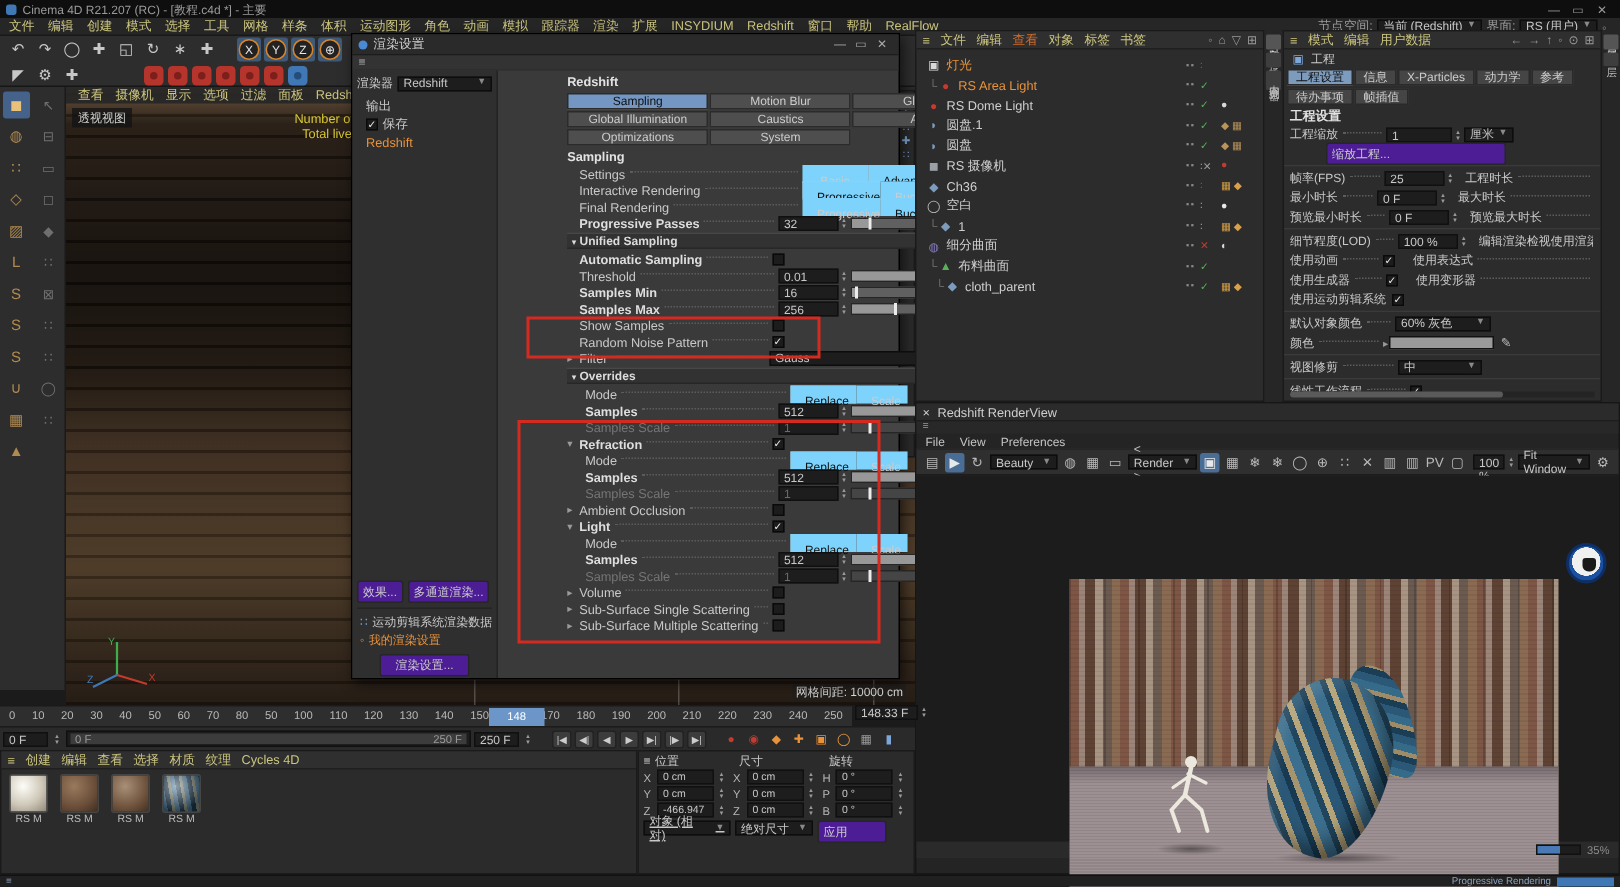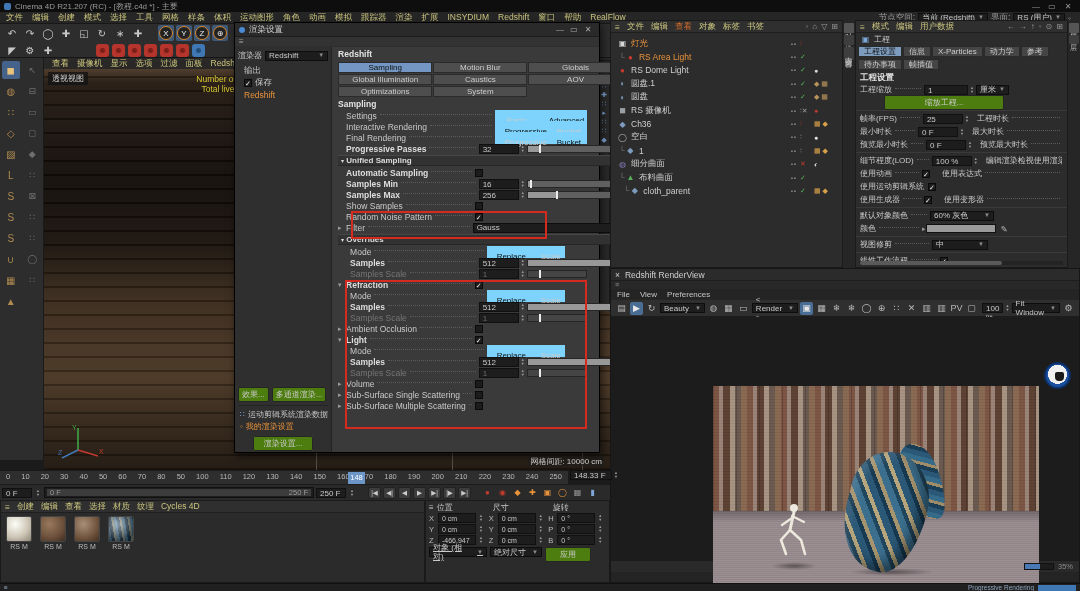--- a/index.html
+++ b/index.html
@@ -53,29 +53,29 @@
   #snapstrip { left:598px; top:60px; width:12px; height:245px; background:#2a2a2a; border:1px solid #1a1a1a; display:flex; flex-direction:column; align-items:center; padding-top:2px; }
   #snapstrip span { font-size:7px; color:#7da7d9; line-height:9px; }
 
   
   #dialog { left:234px; top:22px; width:366px; height:431px; background:#3a3a3a; border:1px solid #000; box-shadow:2px 3px 8px rgba(0,0,0,.6); }
   #dlg-title { height:14px; background:#2a2a2a; display:flex; align-items:center; padding:0 4px; border-bottom:1px solid #1c1c1c; }
   #dlg-title .appdot { width:6px; height:6px; border-radius:50%; background:#4a8ad4; margin-right:4px; }
   #dlg-title .t { color:#d0d0d0; font-size:8.5px; }
   #dlg-title .wbtn { width:14px; text-align:center; color:#aaa; font-size:8px; }
   #dlg-ham { height:10px; padding:0 4px; color:#aaa; font-size:8px; border-bottom:1px solid #2e2e2e; background:#333; }
-  #dlg-body { display:flex; height:405px; }
+  #dlg-body { display:flex; height:405px;gap:40px; }
   #dlg-left { width:104px; background:#2f2f2f; border-right:1px solid #232323; padding:3px; display:flex; flex-direction:column; }
   #dlg-right { flex:1; padding:2px 4px 0 6px; position:relative; }
   #dlg-scroll { width:6px; background:#2a2a2a; position:relative; }
   #dlg-scroll i { position:absolute; left:1px; right:1px; top:8px; height:150px; background:#565656; border-radius:2px; }
   .treeitem { height:12px; display:flex; align-items:center; color:#c8c8c8; padding-left:6px; }
   .treeitem .cb { margin-right:3px; }
   .orange { color:#e8923a; }
-  .sbtn { background:#4d7c0f; border:1px solid #262626; border-radius:2px; color:#ccc; text-align:center; font-size:8px; padding:1px 3px; white-space:nowrap; }
+  .sbtn { background:#4c1d95; border:1px solid #262626; border-radius:2px; color:#ccc; text-align:left; font-size:8px; padding:1px 3px; white-space:nowrap; }
   .preset { height:12px; display:flex; align-items:center; gap:3px; padding-left:2px; font-size:8px; white-space:nowrap; overflow:hidden; }
 
   .rrow { height:11px; display:flex; align-items:center; }
   .rrow .tw { width:8px; color:#9a9a9a; font-size:7px; }
   .lb { color:#c9c9c9; font-size:8.5px; white-space:nowrap; }
   .lb.b { font-weight:bold; color:#dedede; }
   .lb.dis { color:#757575; }
   .dots { flex:1; border-bottom:1px dotted #5c5c5c; margin:0 3px 2px 3px; min-width:3px; }
   .fld { background:#1d1d1d; border:1px solid #101010; color:#c8c8c8; height:10px; line-height:9px; padding:0 3px; font-size:8px; }
   .fld.dis { color:#6a6a6a; }
@@ -153,21 +153,21 @@
   .gshadow { position:absolute; height:8px; background:radial-gradient(ellipse, rgba(0,0,0,.4), rgba(0,0,0,0) 70%); }
   #rv-status { height:11px; display:flex; align-items:center; justify-content:flex-end; gap:4px; padding:0 6px; background:#2a2a2a; color:#8fa3bd; font-size:7.5px; }
   .pbar { width:30px; height:7px; background:#1d1d1d; border:1px solid #111; position:relative; }
   .pbar i { position:absolute; left:0; top:0; bottom:0; width:55%; background:#4a7ab5; }
   #badge { left:1044px; top:362px; width:27px; height:27px; border-radius:50%; background:radial-gradient(circle at 50% 45%, #f0f0f0 0 55%, #1b4fa0 56%); border:2px solid #0d2f66; }
   #badge i { position:absolute; left:9px; top:8px; width:9px; height:9px; background:#1a1a1a; border-radius:2px 2px 4px 4px; display:block; }
 
   
   #ruler { left:0; top:470px; width:568px; height:14px; background:#2e2e2e; border-top:1px solid #1a1a1a; position:absolute; }
   #ticks { display:flex; justify-content:space-between; padding:1px 6px 0 6px; color:#b8b8b8; font-size:7.5px; }
-  #playhead { position:absolute; left:348px; top:1px; width:17px; height:12px; background:#6d96c8; color:#fff; font-size:7.5px; text-align:center; line-height:12px; }
+  #playhead { position:absolute; left:326px; top:1px; width:37px; height:12px; background:#6d96c8; color:#fff; font-size:7.5px; text-align:center; line-height:12px; }
   #curframe { left:570px; top:470px; position:absolute; display:flex; align-items:center; }
   #transport { left:0; top:484px; width:610px; height:16px; background:#2a2a2a; border-top:1px solid #1b1b1b; display:flex; align-items:center; padding:0 2px; gap:2px; position:absolute; }
   #rangebar { width:270px; height:11px; background:#1d1d1d; border:1px solid #101010; position:relative; color:#9a9a9a; font-size:7.5px; }
   #rangebar .fillr { position:absolute; left:2px; right:2px; top:1px; bottom:1px; background:#3c3c3c; display:flex; align-items:center; justify-content:space-between; padding:0 3px; }
   .tpb { width:13px; height:12px; background:#3c3c3c; border:1px solid #222; color:#ccc; font-size:6.5px; display:inline-flex; align-items:center; justify-content:center; border-radius:2px; }
   .kico { width:13px; height:12px; display:inline-flex; align-items:center; justify-content:center; font-size:8px; border-radius:2px; }
 
   
   #matpanel { left:0; top:500px; width:425px; height:83px; background:#2b2b2b; border:1px solid #1a1a1a; }
   .mat { width:26px; height:26px; border:1px solid #454545; background:#222; border-radius:2px; }
@@ -491,20 +491,31 @@
       <div class="band"><span style="font-size:6px;">▾</span> <span>Unified Sampling</span></div>
       <div class="rrow">
           <span class="tw"></span>
           <span class="lb b">Automatic Sampling</span>
           <span class="dots"></span>
         <span class="cb"></span>
           <span style="width:140px;"></span>
         </div>
       <div class="rrow">
           <span class="tw"></span>
+          <span class="lb">Threshold</span>
+          <span class="dots"></span>
+        <span class="fld w40">0.01</span>
+          <span class="spin"></span>
+        <span class="slider">
+            <i style="width:45%;"></i>
+            <b style="left:45%;"></b>
+          </span>
+        </div>
+      <div class="rrow">
+          <span class="tw"></span>
           <span class="lb b">Samples Min</span>
           <span class="dots"></span>
         <span class="fld w40">16</span>
           <span class="spin"></span>
         <span class="slider">
             <i style="width:3%;"></i>
             <b style="left:3%;"></b>
           </span>
         </div>
       <div class="rrow">
@@ -909,30 +920,30 @@
     <span class="lb nw" style="margin-left:6px; overflow:hidden; max-width:76px;">编辑渲染检视使用渲染LOD级别</span>
     </div>
   <div class="arow">
       <span class="lb">使用动画</span>
       <span class="dots" style="max-width:24px;"></span>
     <span class="cb">✓</span>
     <span class="lb" style="margin-left:12px;">使用表达式</span>
       <span class="dots"></span>
     </div>
   <div class="arow">
-      <span class="lb">使用运动剪辑系统</span>
-      <span style="width:4px;"></span>
-    <span class="cb">✓</span>
-    </div>
-  <div class="arow">
       <span class="lb">使用生成器</span>
       <span class="dots" style="max-width:18px;"></span>
     <span class="cb">✓</span>
     <span class="lb" style="margin-left:12px;">使用变形器</span>
       <span class="dots"></span>
+    </div>
+  <div class="arow">
+      <span class="lb">使用运动剪辑系统</span>
+      <span style="width:4px;"></span>
+    <span class="cb">✓</span>
     </div>
   <div class="asep"></div>
   <div class="arow">
       <span class="lb">默认对象颜色</span>
       <span class="dots" style="max-width:16px;"></span>
     <span class="ddfld" style="width:64px;">
         <span>60% 灰色</span>
         <span class="flex"></span>
         <span class="car">▼</span>
       </span>

